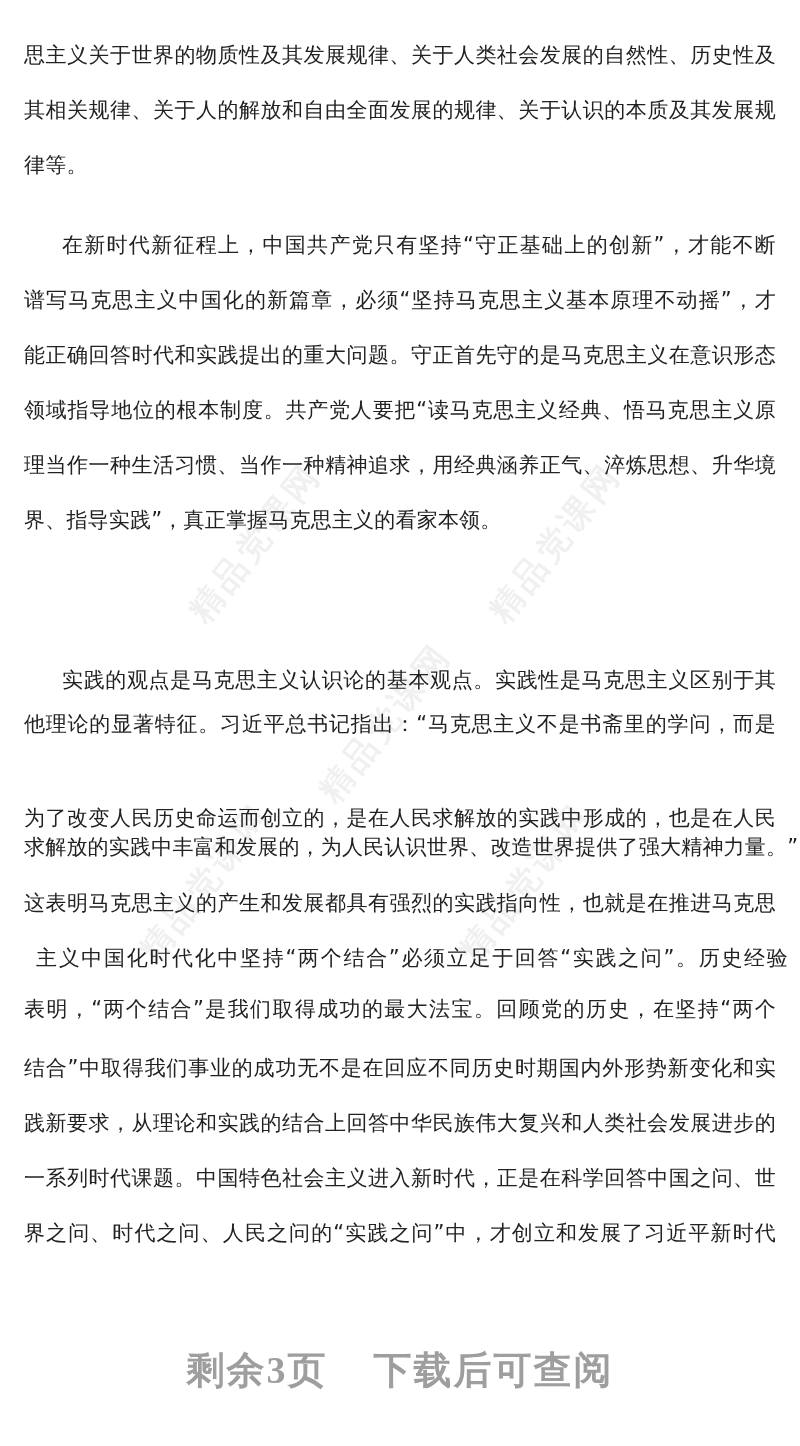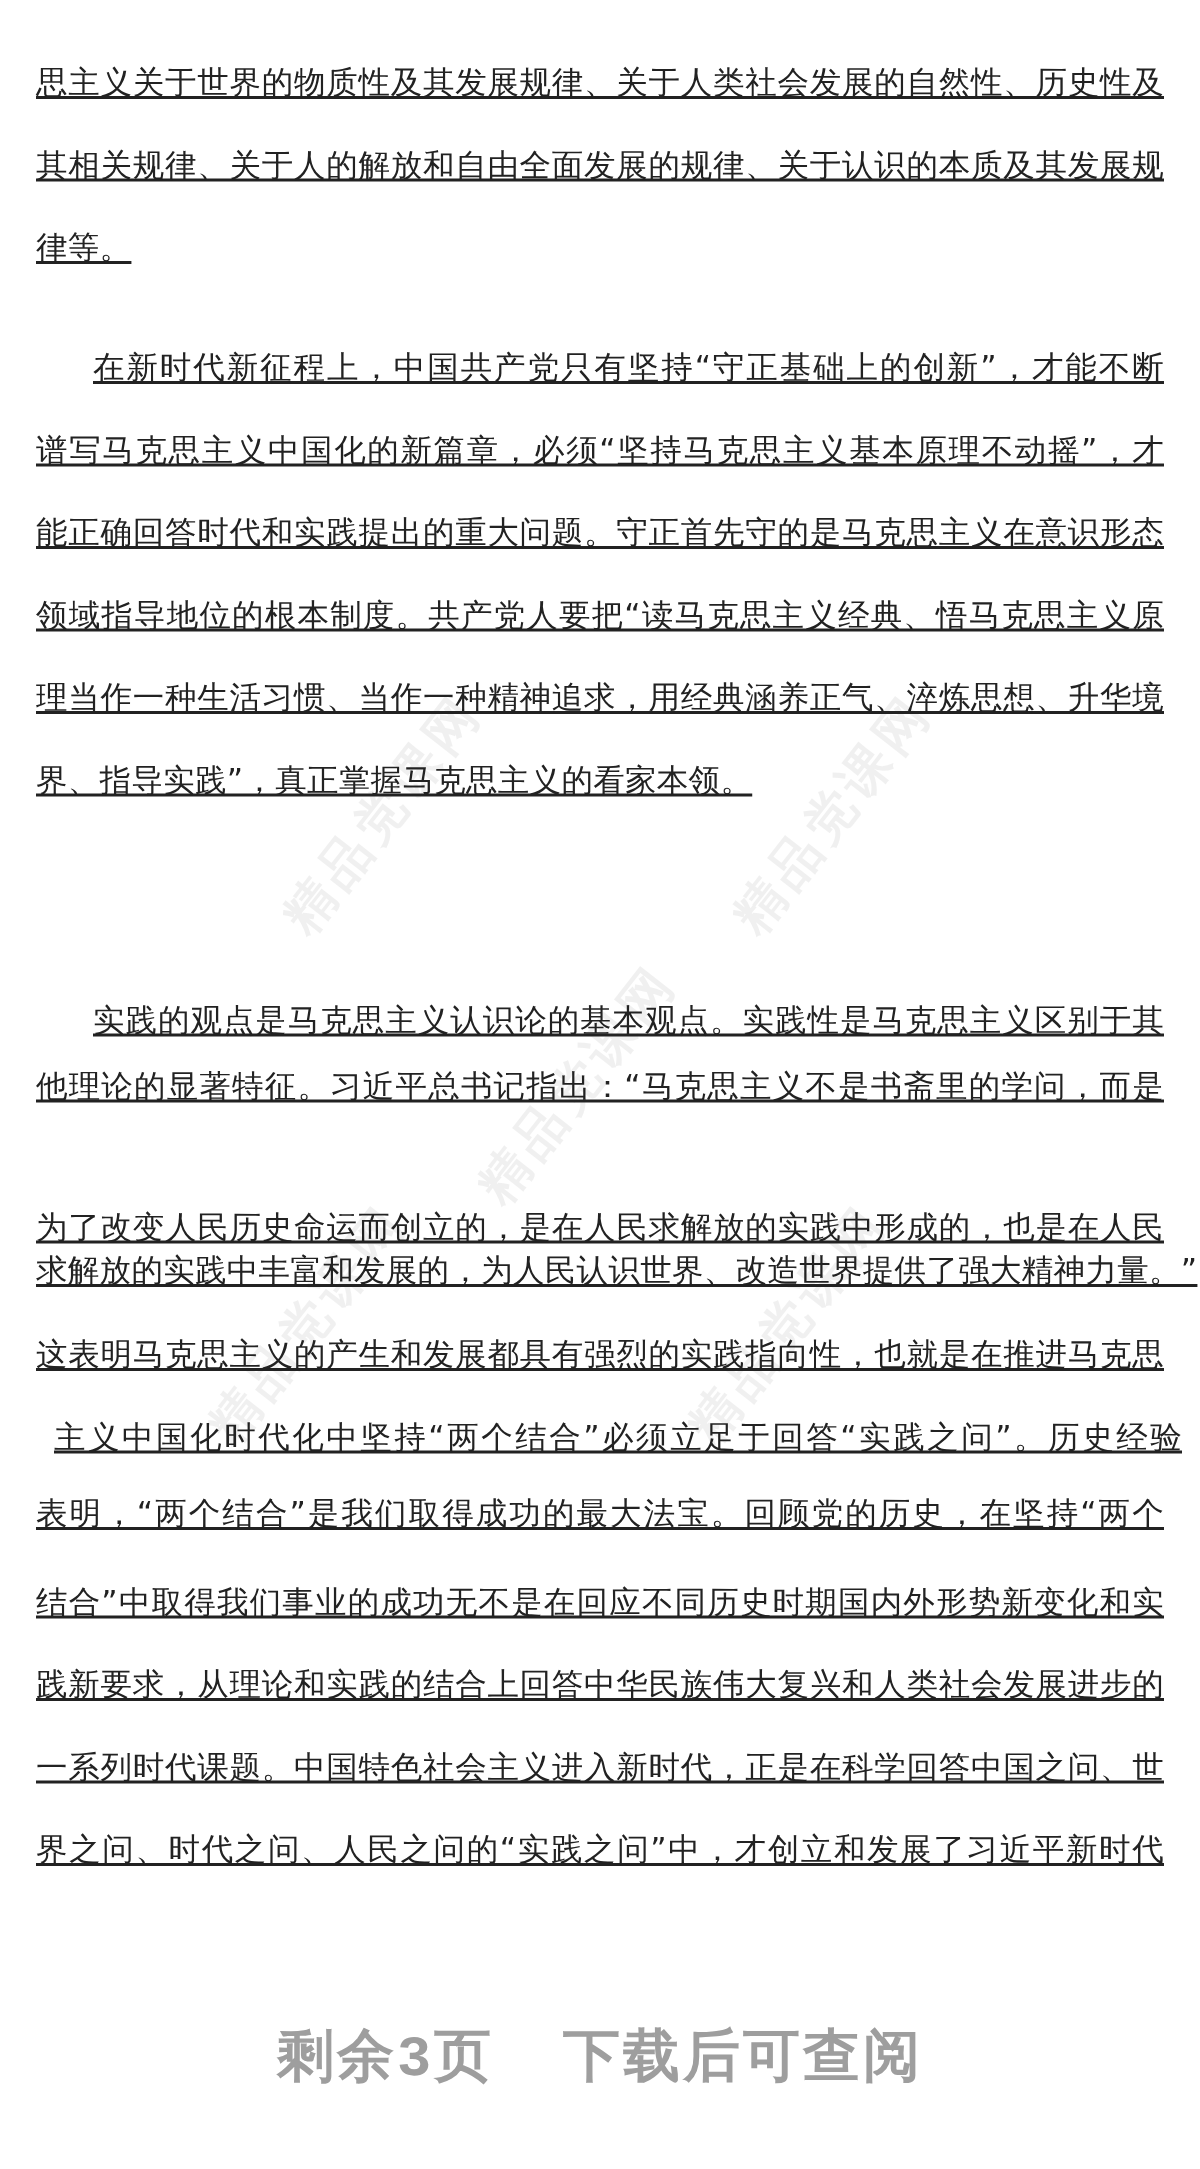--- a/index.html
+++ b/index.html
@@ -6,37 +6,37 @@
     body {
       width: 800px; height: 1446px; position: relative; overflow: hidden;
       font-family: "DejaVu Sans", "Liberation Sans", sans-serif;
       color: #222222;
     }
     .page { position: absolute; left: 0; top: 0; width: 800px; height: 1446px; }
     .line {
       position: absolute; left: 24px; width: 752px;
       font-size: 21px; line-height: 30px; white-space: nowrap;
       letter-spacing: 0.2px;
-      text-align: justify; text-align-last: justify; text-decoration: underline;
+      text-align: justify; text-align-last: justify;
     }
     .line.last { text-align-last: left; }
     .line.indent { left: 62px; width: 714px; }
     .heading {
       position: absolute; left: 62px; font-size: 21px; line-height: 30px;
       font-weight: bold; white-space: nowrap; color: #222;
     }
     .watermark {
       position: absolute; font-size: 34px; color: rgba(0,0,0,0.06);
       transform: rotate(-52deg); white-space: nowrap; pointer-events: none;
       font-weight: bold; letter-spacing: 4px;
     }
     .footer {
       position: absolute; left: 0; width: 800px; top: 1345px;
       text-align: center; font-size: 38px; font-weight: bold; color: #9e9e9e;
-      font-family: Liberation Mono, monospace;
+      font-family: Liberation Serif, serif;
       letter-spacing: 2px;
     }
     .footer span { display: inline-block; }
     .footer .gap { width: 46px; }
   </style>
 </head>
 <body>
 
 <div class="page">
 

